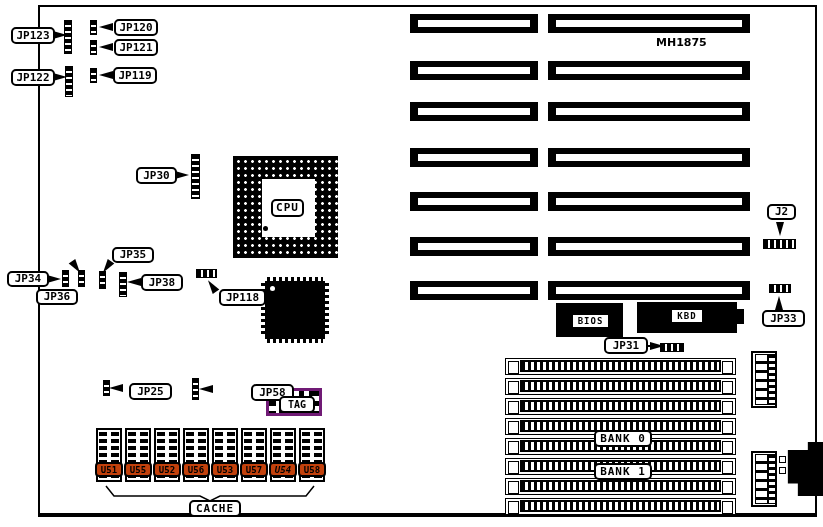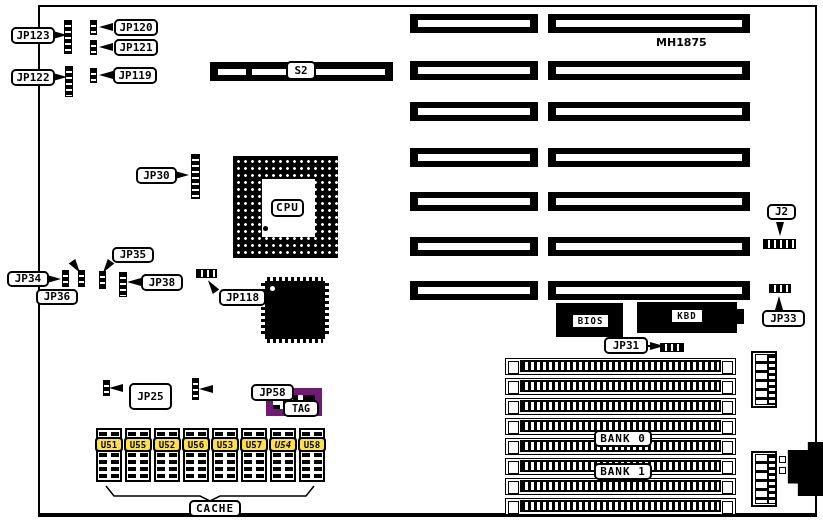--- a/index.html
+++ b/index.html
@@ -34,45 +34,40 @@
   .simm-bar{position:absolute;left:14px;right:14px;top:1px;bottom:2px;border:2px solid #000;
             background:repeating-linear-gradient(90deg,#000 0 3px,#fff 3px 6px);}
   .clip{position:absolute;width:9px;height:11px;border:1px solid #000;top:2px;background:#fff;}
   .conn{position:absolute;box-sizing:border-box;border:2px solid #000;background:#fff;}
   .conn-c1{position:absolute;left:2px;top:1px;bottom:1px;width:11px;border:1px solid #000;
            background:repeating-linear-gradient(180deg,#fff 0 6px,#000 6px 9px);}
   .conn-c2{position:absolute;left:15px;top:1px;bottom:1px;width:6px;border:1px solid #000;
            background:repeating-linear-gradient(180deg,#000 0 3px,#fff 3px 6px);}
   .cache-chip{position:absolute;box-sizing:border-box;width:26px;height:54px;border:2px solid #000;background:#fff;}
   .pincol{position:absolute;top:2px;bottom:2px;width:8px;background:repeating-linear-gradient(180deg,#000 0 4px,#fff 4px 7px);}
-  .chip-lbl{position:absolute;left:-3px;right:-3px;top:7px;height:15px;box-sizing:border-box;
-            border:2px solid #000;border-radius:4px;background:#fde047;font-size:9px;font-weight:bold;
+  .chip-lbl{position:absolute;left:-3px;right:-3px;top:32px;height:15px;box-sizing:border-box;
+            border:2px solid #000;border-radius:4px;background:#c2410c;font-size:9px;font-weight:bold;
             display:flex;align-items:center;justify-content:center;z-index:6;}
   .chip-tag{position:absolute;box-sizing:border-box;background:#fff;border:1px solid #000;font-size:9px;
             font-weight:bold;letter-spacing:1px;display:flex;align-items:center;justify-content:center;z-index:6;}
   .blk{background:#000;}
   .tag-h{position:absolute;left:0;right:0;height:7px;background:repeating-linear-gradient(90deg,#000 0 5px,#fff 5px 10px);}
   .tag-v{position:absolute;top:0;bottom:0;width:7px;background:repeating-linear-gradient(180deg,#000 0 5px,#fff 5px 10px);}
   .model{position:absolute;font-family:"DejaVu Sans",sans-serif;font-size:11px;font-weight:bold;}
   .arrowline{position:absolute;height:2px;background:#000;}
 </style>
 </head>
 <body>
 
 <div id="canvas">
 
   <div class="abs outline" style="left:38px;top:5px;width:779px;height:512px;"></div>
 
   <div class="model" style="left:656px;top:36px;">MH1875</div>
 
-  <div class="abs slot" style="left:210px;top:62px;width:183px;height:19px;">
-    <div class="strip" style="left:8px;top:7px;width:28px;height:6px;"></div>
-    <div class="strip" style="left:42px;top:7px;right:8px;height:6px;"></div>
-    <div class="lbl" style="left:76px;top:-1px;width:30px;height:19px;">S2</div>
-  </div>
 
   <div class="abs slot" style="left:410px;top:14px;width:128px;height:19px;">
       <div class="strip" style="left:8px;right:8px;top:6px;height:7px;"></div>
     </div>
   <div class="abs slot" style="left:410px;top:61px;width:128px;height:19px;">
       <div class="strip" style="left:8px;right:8px;top:6px;height:7px;"></div>
     </div>
   <div class="abs slot" style="left:410px;top:102px;width:128px;height:19px;">
       <div class="strip" style="left:8px;right:8px;top:6px;height:7px;"></div>
     </div>
@@ -146,21 +141,21 @@
   <div class="lbl" style="left:114px;top:19px;width:44px;height:17px;">JP120</div>
   <div class="lbl" style="left:114px;top:39px;width:44px;height:17px;">JP121</div>
   <div class="lbl" style="left:11px;top:69px;width:44px;height:17px;">JP122</div>
   <div class="lbl" style="left:113px;top:67px;width:44px;height:17px;">JP119</div>
   <div class="lbl" style="left:136px;top:167px;width:41px;height:17px;">JP30</div>
   <div class="lbl" style="left:36px;top:247px;width:42px;height:16px;margin-top:42px;">JP36</div>
   <div class="lbl" style="left:112px;top:247px;width:42px;height:16px;">JP35</div>
   <div class="lbl" style="left:7px;top:271px;width:42px;height:16px;">JP34</div>
   <div class="lbl" style="left:141px;top:274px;width:42px;height:17px;">JP38</div>
   <div class="lbl" style="left:219px;top:289px;width:47px;height:17px;">JP118</div>
-  <div class="lbl" style="left:129px;top:383px;width:43px;height:27px;">JP25</div>
+  <div class="lbl" style="left:129px;top:383px;width:43px;height:17px;">JP25</div>
   <div class="lbl" style="left:215px;top:384px;width:43px;height:17px;margin-left:36px;">JP58</div>
   <div class="lbl" style="left:604px;top:337px;width:44px;height:17px;">JP31</div>
   <div class="lbl" style="left:767px;top:204px;width:29px;height:16px;">J2</div>
   <div class="lbl" style="left:762px;top:310px;width:43px;height:17px;">JP33</div>
 
   <div class="tail t-right" style="left:53px;top:31px;"></div>
   <div class="tail t-right" style="left:53px;top:73px;"></div>
   <div class="tail t-left" style="left:99px;top:23px;"></div>
   <div class="tail t-left" style="left:99px;top:43px;"></div>
   <div class="tail t-left" style="left:99px;top:71px;"></div>
@@ -232,21 +227,21 @@
     </div>
   <div class="conn" style="left:751px;top:451px;width:26px;height:56px;">
       <div class="conn-c1"></div>
       <div class="conn-c2"></div>
     </div>
 
   <div class="abs blk" style="left:786px;top:442px;width:37px;height:54px;clip-path:polygon(59% 0,100% 0,100% 100%,32% 100%,32% 77%,5% 77%,5% 15%,59% 15%);"></div>
   <div class="abs" style="left:779px;top:456px;width:7px;height:7px;border:1px solid #000;background:#fff;"></div>
   <div class="abs" style="left:779px;top:467px;width:7px;height:7px;border:1px solid #000;background:#fff;"></div>
 
-  <div class="abs" style="left:266px;top:388px;width:56px;height:28px;border:7px solid #701a75;background:#fff;">
+  <div class="abs" style="left:266px;top:388px;width:56px;height:28px;border:3px solid #701a75;background:#fff;">
     <div class="tag-h" style="top:0;"></div>
       <div class="tag-h" style="bottom:0;"></div>
     <div class="tag-v" style="left:0;"></div>
       <div class="tag-v" style="right:0;"></div>
     <div class="lbl" style="left:10px;top:5px;width:36px;height:17px;font-size:10px;">TAG</div>
   </div>
 
   <div class="cache-chip" style="left:96px;top:428px;">
       <div class="pincol" style="left:1px;"></div>
       <div class="pincol" style="right:1px;"></div>

